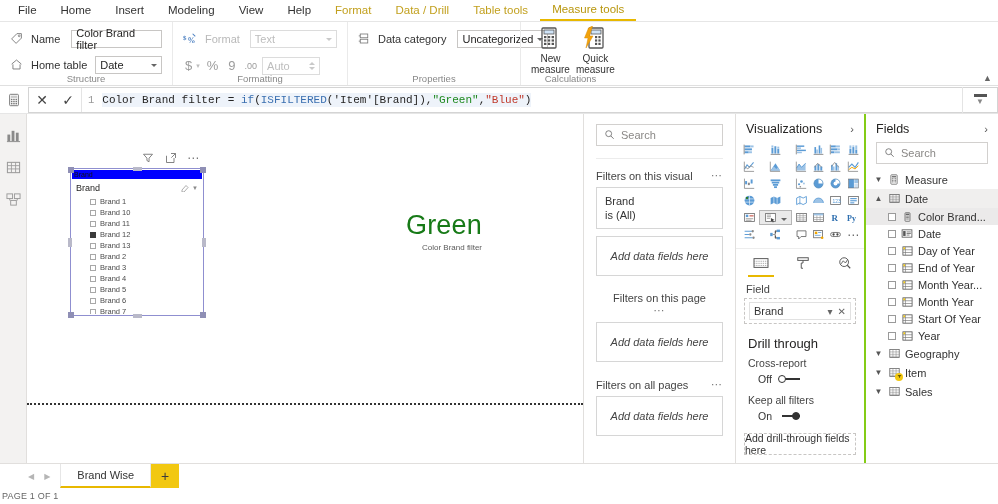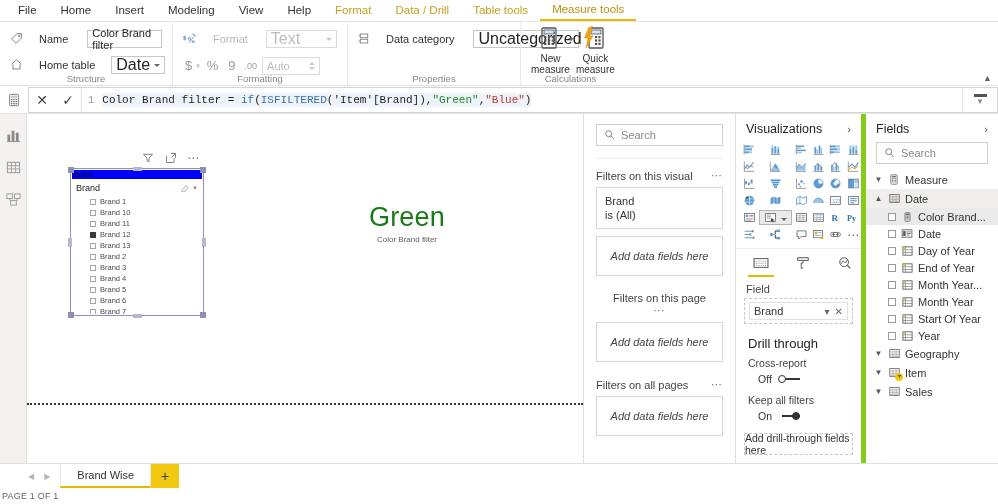--- a/index.html
+++ b/index.html
@@ -16,29 +16,29 @@
   .tab{padding:0 12px;height:21px;line-height:21px;font-size:11.5px;color:#333;cursor:pointer;white-space:nowrap;}
   .tab.ctx{color:#c2a01e;font-weight:400;}
   .tab.active{color:#b8960c;border-bottom:2px solid #e8b800;height:20px;line-height:20px;}
 
   
   .ribbon{height:64px;background:#fff;border-bottom:1px solid #e0e0e0;display:flex;position:relative;box-sizing:border-box;}
   .rgroup{position:relative;display:flex;flex-direction:column;padding:5px 10px 0 10px;box-sizing:border-box;}
   .rgroup + .rgroup{border-left:1px solid #eaeaea;}
   .rgroup .gname{position:absolute;bottom:1px;left:0;right:0;text-align:center;font-size:9.5px;color:#888;}
 
-  .frow{display:flex;align-items:center;height:23px;gap:16px;}
+  .frow{display:flex;align-items:center;height:23px;gap:8px;}
   .rlabel{font-size:11px;color:#333;white-space:nowrap;}
   .rlabel.dim{color:#b9b9b9;}
   .ricon{width:14px;height:14px;display:inline-flex;align-items:center;justify-content:center;color:#777;}
   .ricon svg{display:block;}
 
   .inp{height:18px;border:1px solid #c8c6c4;background:#fff;font-size:11px;padding:0 4px;box-sizing:border-box;color:#252423;display:flex;align-items:center;}
   .inp.dis{color:#bdbdbd;background:#fff;border-color:#dcdcdc;}
-  .sel{height:18px;border:1px solid #c8c6c4;background:#fff;font-size:16px;padding:0 14px 0 4px;box-sizing:border-box;color:#252423;display:flex;align-items:center;position:relative;}
+  .sel{height:18px;border:1px solid #c8c6c4;background:#fff;font-size:11px;padding:0 14px 0 4px;box-sizing:border-box;color:#252423;display:flex;align-items:center;position:relative;}
   .sel.dis{color:#bdbdbd;border-color:#dcdcdc;}
   .sel:after{content:"";position:absolute;right:4px;top:7px;border-left:3px solid transparent;border-right:3px solid transparent;border-top:3.5px solid #666;}
   .sel.dis:after{border-top-color:#c9c9c9;}
 
   .fmt-btn{font-size:12px;color:#9c9c9c;padding:0 2px;cursor:default;}
   .spin{position:relative;}
   .spin:after{content:"";position:absolute;right:4px;top:4px;width:0;height:0;border-left:3px solid transparent;border-right:3px solid transparent;border-bottom:3px solid #c9c9c9;}
   .spin:before{content:"";position:absolute;right:4px;bottom:4px;width:0;height:0;border-left:3px solid transparent;border-right:3px solid transparent;border-top:3px solid #c9c9c9;}
 
   .bigbtn{width:46px;display:flex;flex-direction:column;align-items:center;cursor:pointer;}
@@ -88,36 +88,36 @@
   .handle{position:absolute;background:#b9b9c9;}
   .h-n{width:9px;height:4px;left:50%;margin-left:-4px;top:-1px;}
   .h-s{width:9px;height:4px;left:50%;margin-left:-4px;bottom:-2px;}
   .h-w{width:4px;height:9px;left:-2px;top:50%;margin-top:-4px;}
   .h-e{width:4px;height:9px;right:-2px;top:50%;margin-top:-4px;}
   .h-c{width:6px;height:6px;background:#8f8fb5;}
   .h-nw{left:-2px;top:-1px;}.h-ne{right:-2px;top:-1px;}
   .h-sw{left:-2px;bottom:-2px;}.h-se{right:-2px;bottom:-2px;}
 
   
-  .card-visual{position:absolute;left:305px;top:88px;text-align:center;width:150px;}
+  .card-visual{position:absolute;left:305px;top:96px;text-align:right;width:150px;}
   .card-val{font-size:27px;color:#177a17;line-height:30px;font-weight:400;letter-spacing:.2px;}
   .card-cap{font-size:8px;color:#5b5b5b;margin-top:3px;}
 
   
   .filterpane{width:152px;background:#fff;border-right:1px solid #e1dfdd;padding:10px 12px 0 12px;box-sizing:border-box;overflow:hidden;}
   .f-search{height:22px;border:1px solid #d2d0ce;display:flex;align-items:center;gap:6px;padding:0 7px;box-sizing:border-box;color:#8a8886;font-size:11px;margin-bottom:12px;background:#fff;}
   .f-sec-hd{display:flex;align-items:center;justify-content:space-between;margin:10px 0 5px 0;}
   .f-sec-hd .t{font-size:11px;color:#444;}
   .f-sec-hd .e{color:#777;font-size:11px;letter-spacing:1px;cursor:pointer;}
   .f-card{border:1px solid #d6d6d6;min-height:38px;padding:6px 8px;box-sizing:border-box;font-size:11px;color:#333;line-height:14px;background:#fff;}
   .f-drop{border:1px solid #d6d6d6;height:38px;display:flex;align-items:center;justify-content:center;font-size:11px;color:#444;margin-top:7px;background:#fff;font-style:italic;}
   .f-divider{border-top:1px solid #ececec;margin-top:10px;}
 
   
-  .vizpane{width:130px;background:#fff;border-right:5px solid #84cc16;box-sizing:border-box;overflow:hidden;}
+  .vizpane{width:130px;background:#fff;border-right:2px solid #84cc16;box-sizing:border-box;overflow:hidden;}
   .pane-hd{display:flex;align-items:center;justify-content:space-between;padding:8px 10px 6px 10px;}
   .pane-hd .t{font-size:12.5px;color:#252423;}
   .pane-hd .chev{color:#555;font-size:11px;cursor:pointer;}
   .vgrid{display:grid;grid-template-columns:repeat(6,1fr);gap:2px;padding:0 6px;}
   .vcell{height:15px;display:flex;align-items:center;justify-content:center;cursor:pointer;border:1px solid transparent;box-sizing:border-box;}
   .vcell.sel{border:1px solid #b5b5b5;background:#eaeaea;}
   .vcell svg{display:block;}
   .vtabs{display:flex;gap:16px;padding:7px 12px 0 12px;align-items:flex-end;border-top:1px solid #ededed;margin-top:6px;}
   .vtab{display:flex;flex-direction:column;align-items:center;cursor:pointer;}
   .vtab .u{width:26px;height:2px;background:transparent;margin-top:3px;}

